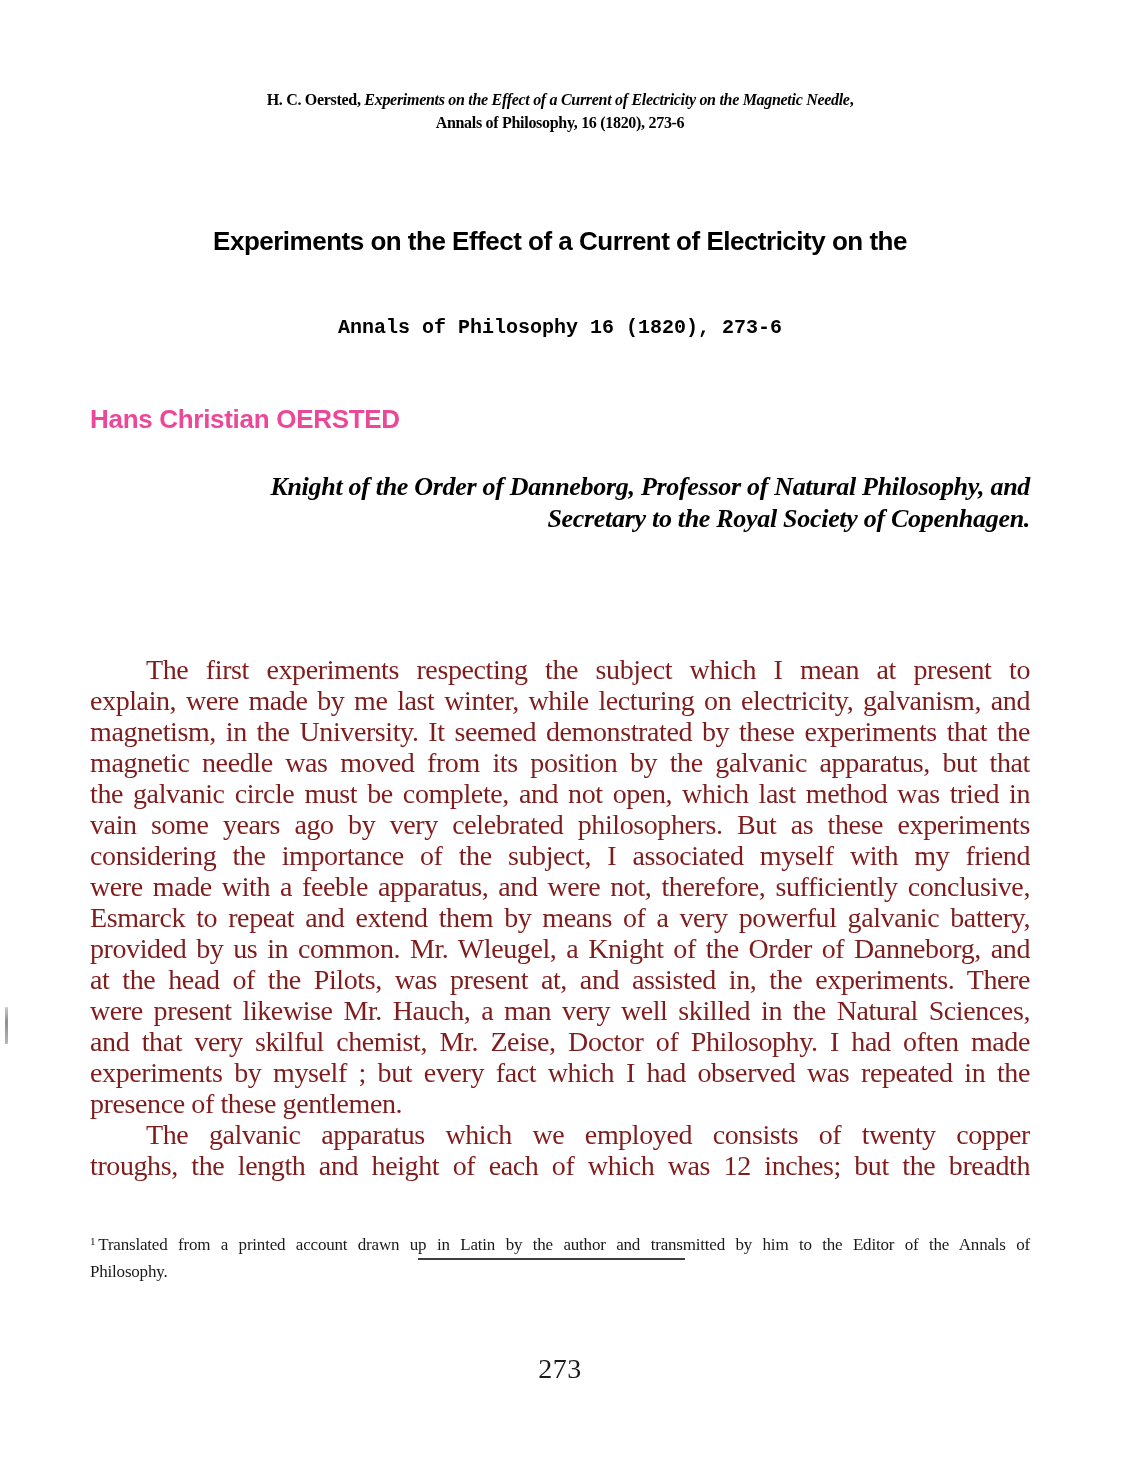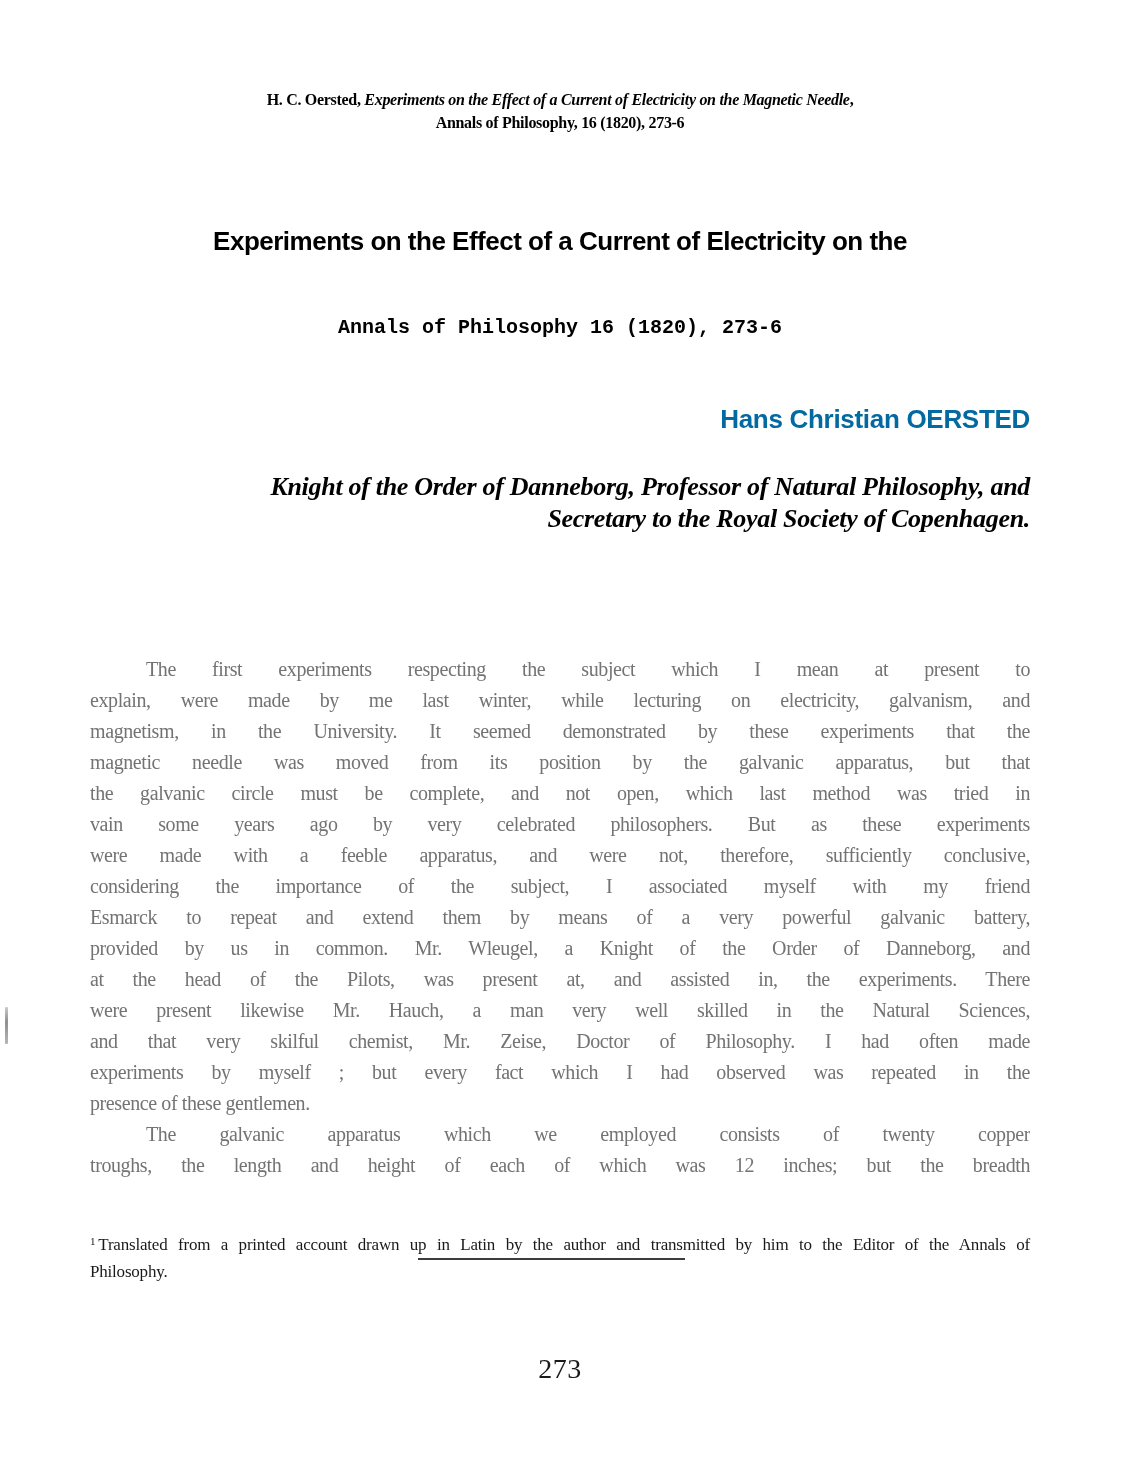--- a/index.html
+++ b/index.html
@@ -52,49 +52,49 @@
     text-align: center;
     font-family: Liberation Mono, monospace;
     font-weight: bold;
     font-size: 20px;
     color: #000;
   }
 
   
   .author-name {
     top: 404px;
-    text-align: right;
+    text-align: left;
     font-family: "Liberation Sans", sans-serif;
     font-weight: bold;
     font-size: 26px;
     letter-spacing: -0.3px;
-    color: #0369a1;
+    color: #ec4899;
   }
 
   
   .affiliation {
     top: 471px;
     text-align: right;
     font-family: "Liberation Serif", serif;
     font-weight: bold;
     font-style: italic;
     font-size: 26px;
     line-height: 32px;
     letter-spacing: -0.3px;
     color: #000;
   }
 
   
   .body-text {
     top: 654px;
     font-family: "Liberation Serif", serif;
-    font-size: 20px;
+    font-size: 28px;
     line-height: 31px;
     letter-spacing: -0.4px;
-    color: #737373;
+    color: #7f1d1d;
   }
   .bline {
     text-align: justify;
     text-align-last: justify;
     text-justify: inter-word;
     height: 31px;
     overflow: hidden;
     white-space: nowrap;
   }
   .bline { white-space: normal; }
@@ -175,22 +175,22 @@
     <div>Secretary to the Royal Society of Copenhagen.</div>
   </div>
 
   <div class="content-block body-text">
       <div class="bline indent">The first experiments respecting the subject which I mean at present to</div>
       <div class="bline">explain, were made by me last winter, while lecturing on electricity, galvanism, and</div>
       <div class="bline">magnetism, in the University. It seemed demonstrated by these experiments that the</div>
       <div class="bline">magnetic needle was moved from its position by the galvanic apparatus, but that</div>
       <div class="bline">the galvanic circle must be complete, and not open, which last method was tried in</div>
       <div class="bline">vain some years ago by very celebrated philosophers. But as these experiments</div>
+      <div class="bline">considering the importance of the subject, I associated myself with my friend</div>
       <div class="bline">were made with a feeble apparatus, and were not, therefore, sufficiently conclusive,</div>
-      <div class="bline">considering the importance of the subject, I associated myself with my friend</div>
       <div class="bline">Esmarck to repeat and extend them by means of a very powerful galvanic battery,</div>
       <div class="bline">provided by us in common. Mr. Wleugel, a Knight of the Order of Danneborg, and</div>
       <div class="bline">at the head of the Pilots, was present at, and assisted in, the experiments. There</div>
       <div class="bline">were present likewise Mr. Hauch, a man very well skilled in the Natural Sciences,</div>
       <div class="bline">and that very skilful chemist, Mr. Zeise, Doctor of Philosophy. I had often made</div>
       <div class="bline">experiments by myself ; but every fact which I had observed was repeated in the</div>
       <div class="bline nojust">presence of these gentlemen.</div>
       <div class="bline indent">The galvanic apparatus which we employed consists of twenty copper</div>
       <div class="bline">troughs, the length and height of each of which was 12 inches; but the breadth</div>
     </div>

